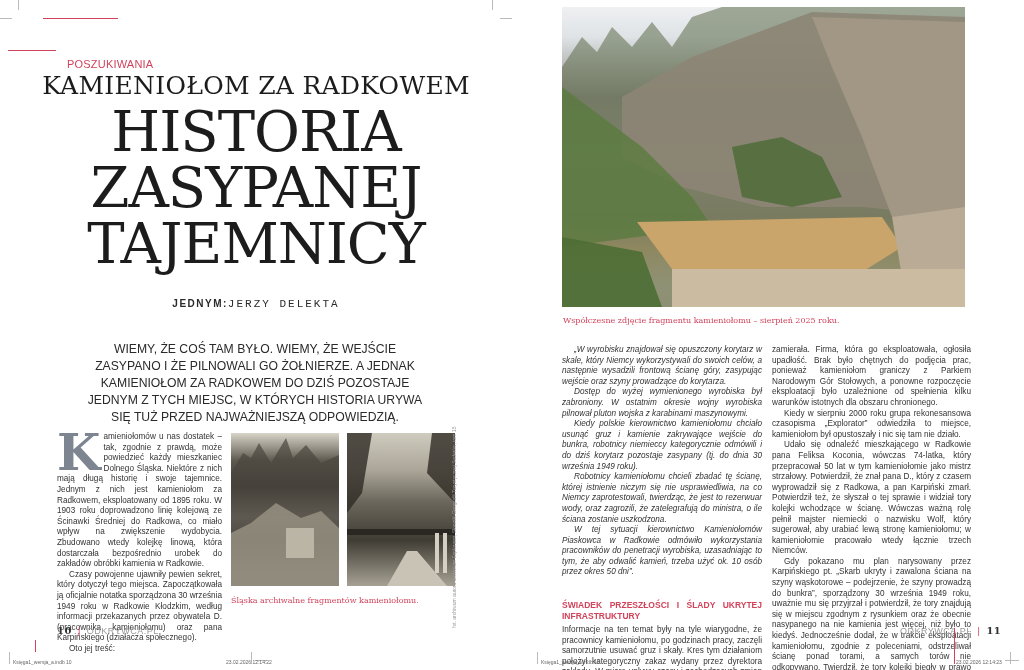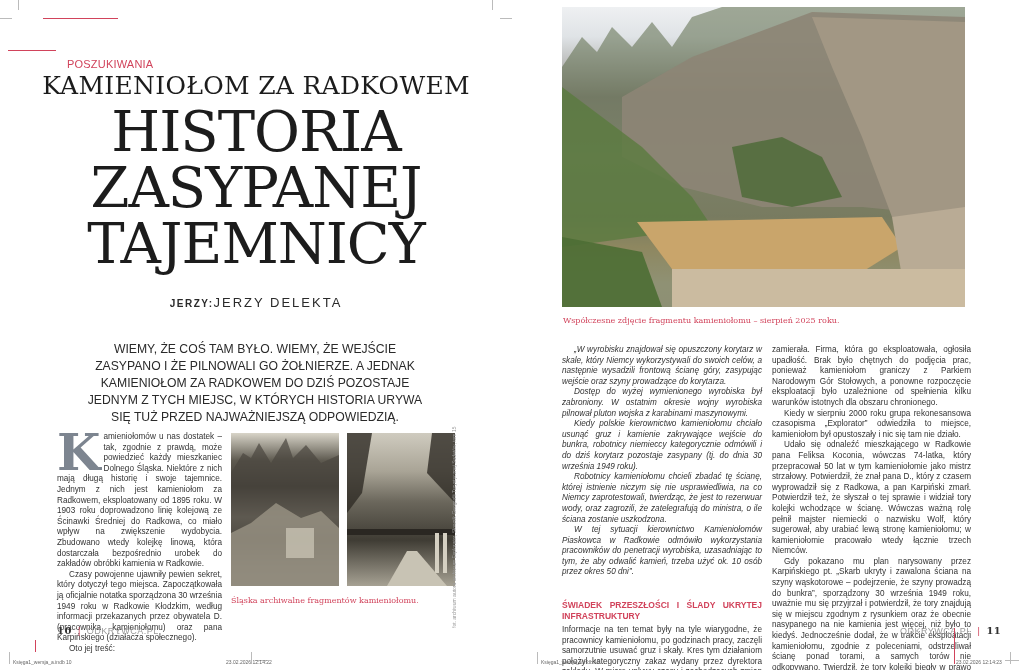--- a/index.html
+++ b/index.html
@@ -6,21 +6,21 @@
   body{width:1024px;height:670px;position:relative;overflow:hidden;font-family:"DejaVu Sans",sans-serif;color:#2a2a2a;}
   .abs{position:absolute;}
   .crop{position:absolute;background:#bbb;}
   
   .section-label{left:67px;top:44px;font-family:"Liberation Sans",sans-serif;font-size:11px;color:#d1435b;letter-spacing:0.2px;margin-top:14px;}
   .section-line{left:8px;top:50px;width:48px;height:1px;background:#d1435b;}
   .kicker{left:0;width:512px;top:71px;text-align:center;font-family:"DejaVu Serif",serif;font-size:25px;color:#1c1c1c;letter-spacing:0.3px;}
   .title{left:0;width:512px;top:104px;text-align:center;font-family:"DejaVu Serif",serif;font-weight:normal;font-size:56px;line-height:56px;color:#1c1c1c;letter-spacing:-1px;}
   .byline{left:0;width:512px;top:293px;text-align:center;font-family:"Liberation Sans",sans-serif;}
   .byline .lbl{font-size:10px;font-weight:bold;letter-spacing:1.5px;}
-  .byline .nm{font-size:13px;letter-spacing:2px;margin-left:0;}
+  .byline .nm{font-size:11px;letter-spacing:2px;margin-left:0;font-family:Liberation Mono, monospace;}
   .lead{left:85px;width:340px;top:327px;text-align:center;font-family:"Liberation Sans",sans-serif;font-size:12.2px;line-height:17px;color:#2a2a2a;margin-top:14px;}
   .body{font-family:"Liberation Sans",sans-serif;font-size:8.2px;line-height:10.6px;text-align:justify;color:#333;}
   .body p{margin:0;text-indent:12px;}
   .body p.noind{text-indent:0;}
   .dropcap{float:left;font-family:"DejaVu Serif",serif;font-size:50px;line-height:40px;color:#7d8590;margin:1px 3px 0 0;font-weight:bold;}
   .col1{left:57px;top:432px;width:165px;}
   .photo{position:absolute;border:0;}
   .caption{font-family:"DejaVu Serif",serif;font-size:8px;color:#d1435b;}
   .credit{left:451px;top:408px;width:10px;height:220px;font-size:5px;color:#9a9a9a;writing-mode:vertical-rl;transform:rotate(180deg);font-family:"Liberation Sans",sans-serif;}
   .folio{font-family:"Liberation Sans",sans-serif;font-size:9px;color:#999;letter-spacing:0.5px;}
@@ -47,21 +47,21 @@
 
 <div class="abs kicker">KAMIENIOŁOM ZA RADKOWEM</div>
 
 <div class="abs title">
   <div>HISTORIA</div>
   <div>ZASYPANEJ</div>
   <div>TAJEMNICY</div>
 </div>
 
 <div class="abs byline">
-  <span class="lbl">JERZY:</span><span class="nm">JERZY DELEKTA</span>
+  <span class="lbl">JEDNYM:</span><span class="nm">JERZY DELEKTA</span>
 </div>
 
 <div class="abs lead">WIEMY, ŻE COŚ TAM BYŁO. WIEMY, ŻE WEJŚCIE ZASYPANO I ŻE PILNOWALI GO ŻOŁNIERZE. A JEDNAK KAMIENIOŁOM ZA RADKOWEM DO DZIŚ POZOSTAJE JEDNYM Z TYCH MIEJSC, W KTÓRYCH HISTORIA URYWA SIĘ TUŻ PRZED NAJWAŻNIEJSZĄ ODPOWIEDZIĄ.</div>
 
 <div class="abs body col1">
   <p class="noind"><span class="dropcap">K</span><span>amieniołomów u nas dostatek – tak, zgodnie z prawdą, może powiedzieć każdy mieszkaniec Dolnego Śląska. Niektóre z nich mają długą historię i swoje tajemnice. Jednym z nich jest kamieniołom za Radkowem, eksploatowany od 1895 roku. W 1903 roku doprowadzono linię kolejową ze Ścinawki Średniej do Radkowa, co miało wpływ na zwiększenie wydobycia. Zbudowano wtedy kolejkę linową, która dostarczała bezpośrednio urobek do zakładów obróbki kamienia w Radkowie.</span></p>
   <p>Czasy powojenne ujawniły pewien sekret, który dotyczył tego miejsca. Zapoczątkowała ją oficjalnie notatka sporządzona 30 września 1949 roku w Radkowie Kłodzkim, według informacji przekazanych przez obywatela D. (pracownika kamieniołomu) oraz pana Karpińskiego (działacza społecznego).</p>
   <p>Oto jej treść:</p>
 </div>
 

